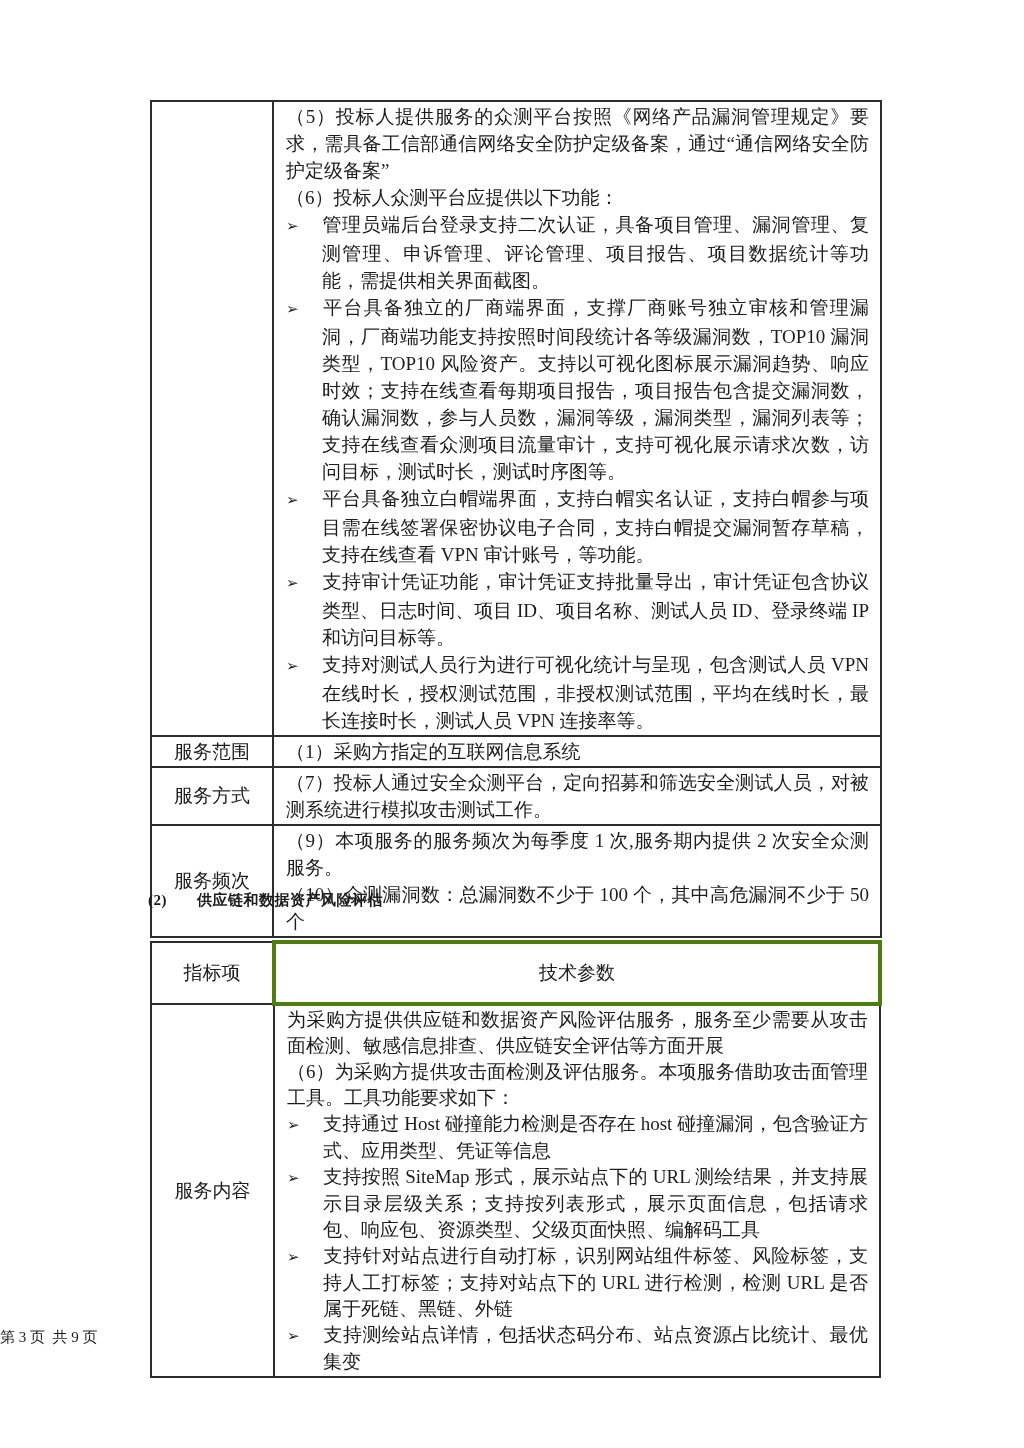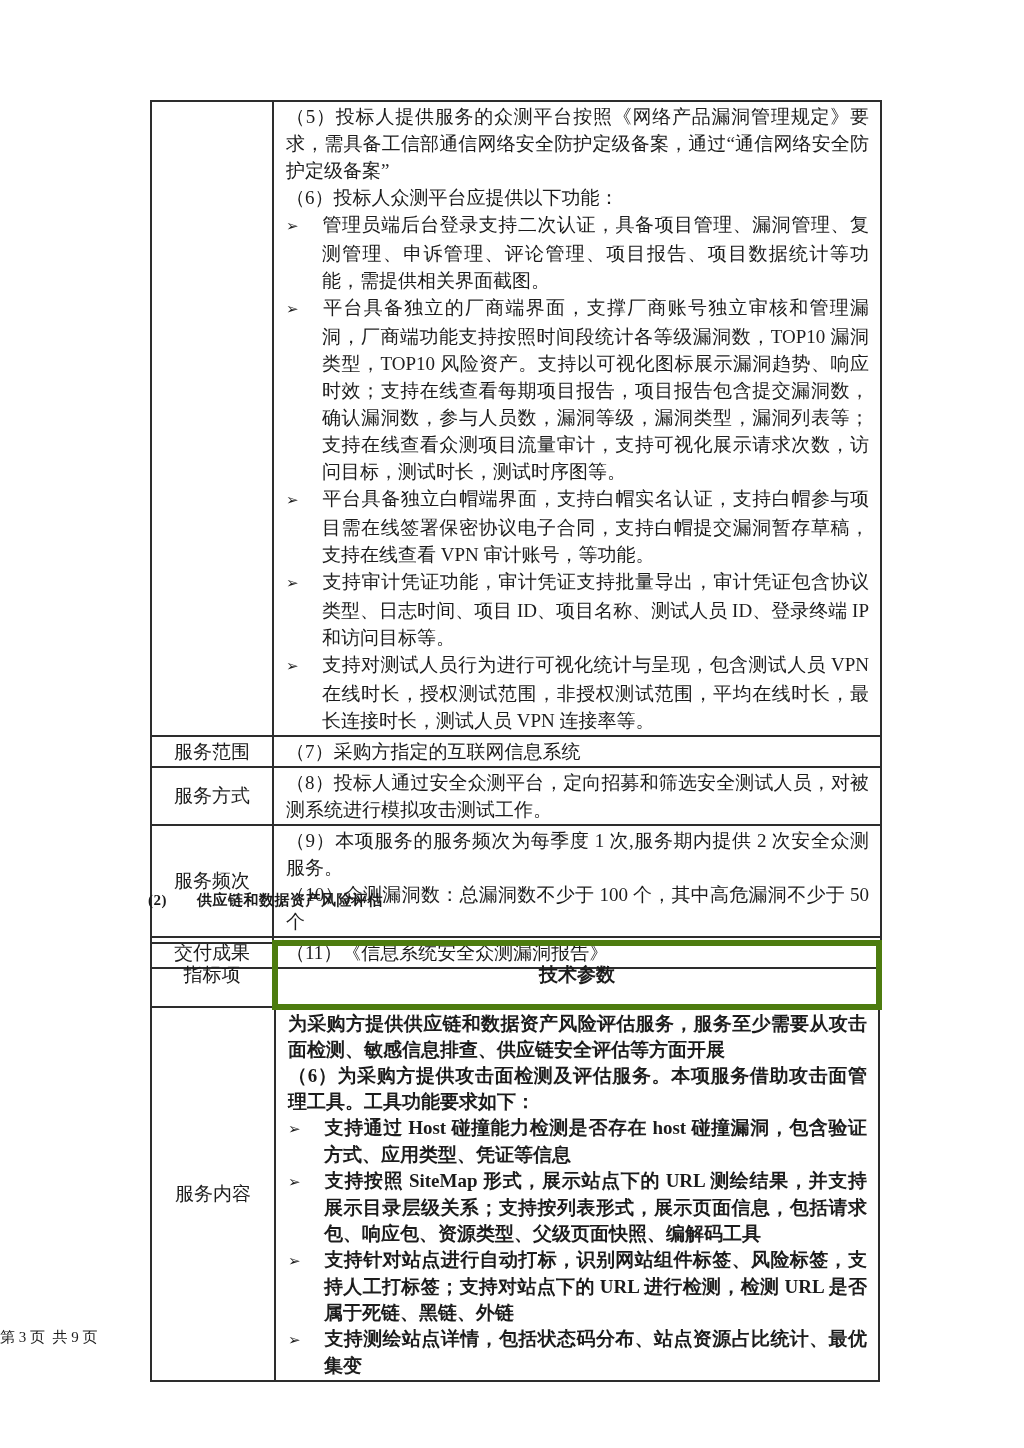--- a/index.html
+++ b/index.html
@@ -31,32 +31,32 @@
     vertical-align: middle;
     font-size: 19px;
     padding: 0;
     margin-left: 12px;
   }
   th.head-cell-wide {
     text-align: center;
     vertical-align: middle;
     font-size: 19px;
     padding: 16px 0;
-    border: 6px solid #4d7c0f;
-    font-weight: bold;
+    border: 4px solid #4d7c0f;
+    font-weight: normal;
   }
   td.content-cell {
     padding: 1px 11px 1px 12px;
     font-size: 19px;
     line-height: 27px;
     text-align: justify;
     vertical-align: middle;
   }
   #table1 tr.big-row td.content-cell { vertical-align: top; }
-  #table2 td.content-cell { line-height: 26px; vertical-align: top; font-weight: bold; }
+  #table2 td.content-cell { line-height: 26px; vertical-align: top; }
   .bullet {
     padding-left: 36px;
     text-indent: -36px;
   }
   .bullet .mk {
     display: inline-block;
     width: 36px;
     text-indent: 0;
     font-size: 15px;
     font-family: "DejaVu Sans", sans-serif;
@@ -98,36 +98,32 @@
         <div class="para">（6）投标人众测平台应提供以下功能：</div>
         <div class="bullet"><span class="mk">➢</span><span>管理员端后台登录支持二次认证，具备项目管理、漏洞管理、复测管理、申诉管理、评论管理、项目报告、项目数据统计等功能，需提供相关界面截图。</span></div>
         <div class="bullet"><span class="mk">➢</span><span>平台具备独立的厂商端界面，支撑厂商账号独立审核和管理漏洞，厂商端功能支持按照时间段统计各等级漏洞数，TOP10 漏洞类型，TOP10 风险资产。支持以可视化图标展示漏洞趋势、响应时效；支持在线查看每期项目报告，项目报告包含提交漏洞数，确认漏洞数，参与人员数，漏洞等级，漏洞类型，漏洞列表等；支持在线查看众测项目流量审计，支持可视化展示请求次数，访问目标，测试时长，测试时序图等。</span></div>
         <div class="bullet"><span class="mk">➢</span><span>平台具备独立白帽端界面，支持白帽实名认证，支持白帽参与项目需在线签署保密协议电子合同，支持白帽提交漏洞暂存草稿，支持在线查看 VPN 审计账号，等功能。</span></div>
         <div class="bullet"><span class="mk">➢</span><span>支持审计凭证功能，审计凭证支持批量导出，审计凭证包含协议类型、日志时间、项目 ID、项目名称、测试人员 ID、登录终端 IP 和访问目标等。</span></div>
         <div class="bullet"><span class="mk">➢</span><span>支持对测试人员行为进行可视化统计与呈现，包含测试人员 VPN 在线时长，授权测试范围，非授权测试范围，平均在线时长，最长连接时长，测试人员 VPN 连接率等。</span></div>
       </td>
     </tr>
     <tr>
       <td class="label-cell h24">服务范围</td>
-      <td class="content-cell h24">（7）采购方指定的互联网信息系统</td>
+      <td class="content-cell h24">（1）采购方指定的互联网信息系统</td>
     </tr>
     <tr>
       <td class="label-cell h52">服务方式</td>
-      <td class="content-cell h52">（8）投标人通过安全众测平台，定向招募和筛选安全测试人员，对被测系统进行模拟攻击测试工作。</td>
+      <td class="content-cell h52">（7）投标人通过安全众测平台，定向招募和筛选安全测试人员，对被测系统进行模拟攻击测试工作。</td>
     </tr>
     <tr>
       <td class="label-cell h54">服务频次</td>
       <td class="content-cell h54">
         <div class="para">（9）本项服务的服务频次为每季度 1 次,服务期内提供 2 次安全众测服务。</div>
         <div class="para">（10）众测漏洞数：总漏洞数不少于 100 个，其中高危漏洞不少于 50 个</div>
       </td>
-    </tr>
-    <tr>
-      <td class="label-cell h26">交付成果</td>
-      <td class="content-cell h26">（11）《信息系统安全众测漏洞报告》</td>
     </tr>
   </tbody>
     </table>
 
   <div class="section-heading">
     <span class="num">(2)</span><span>供应链和数据资产风险评估</span>
   </div>
 
   <table id="table2" class="doc-table">
     <tbody>

